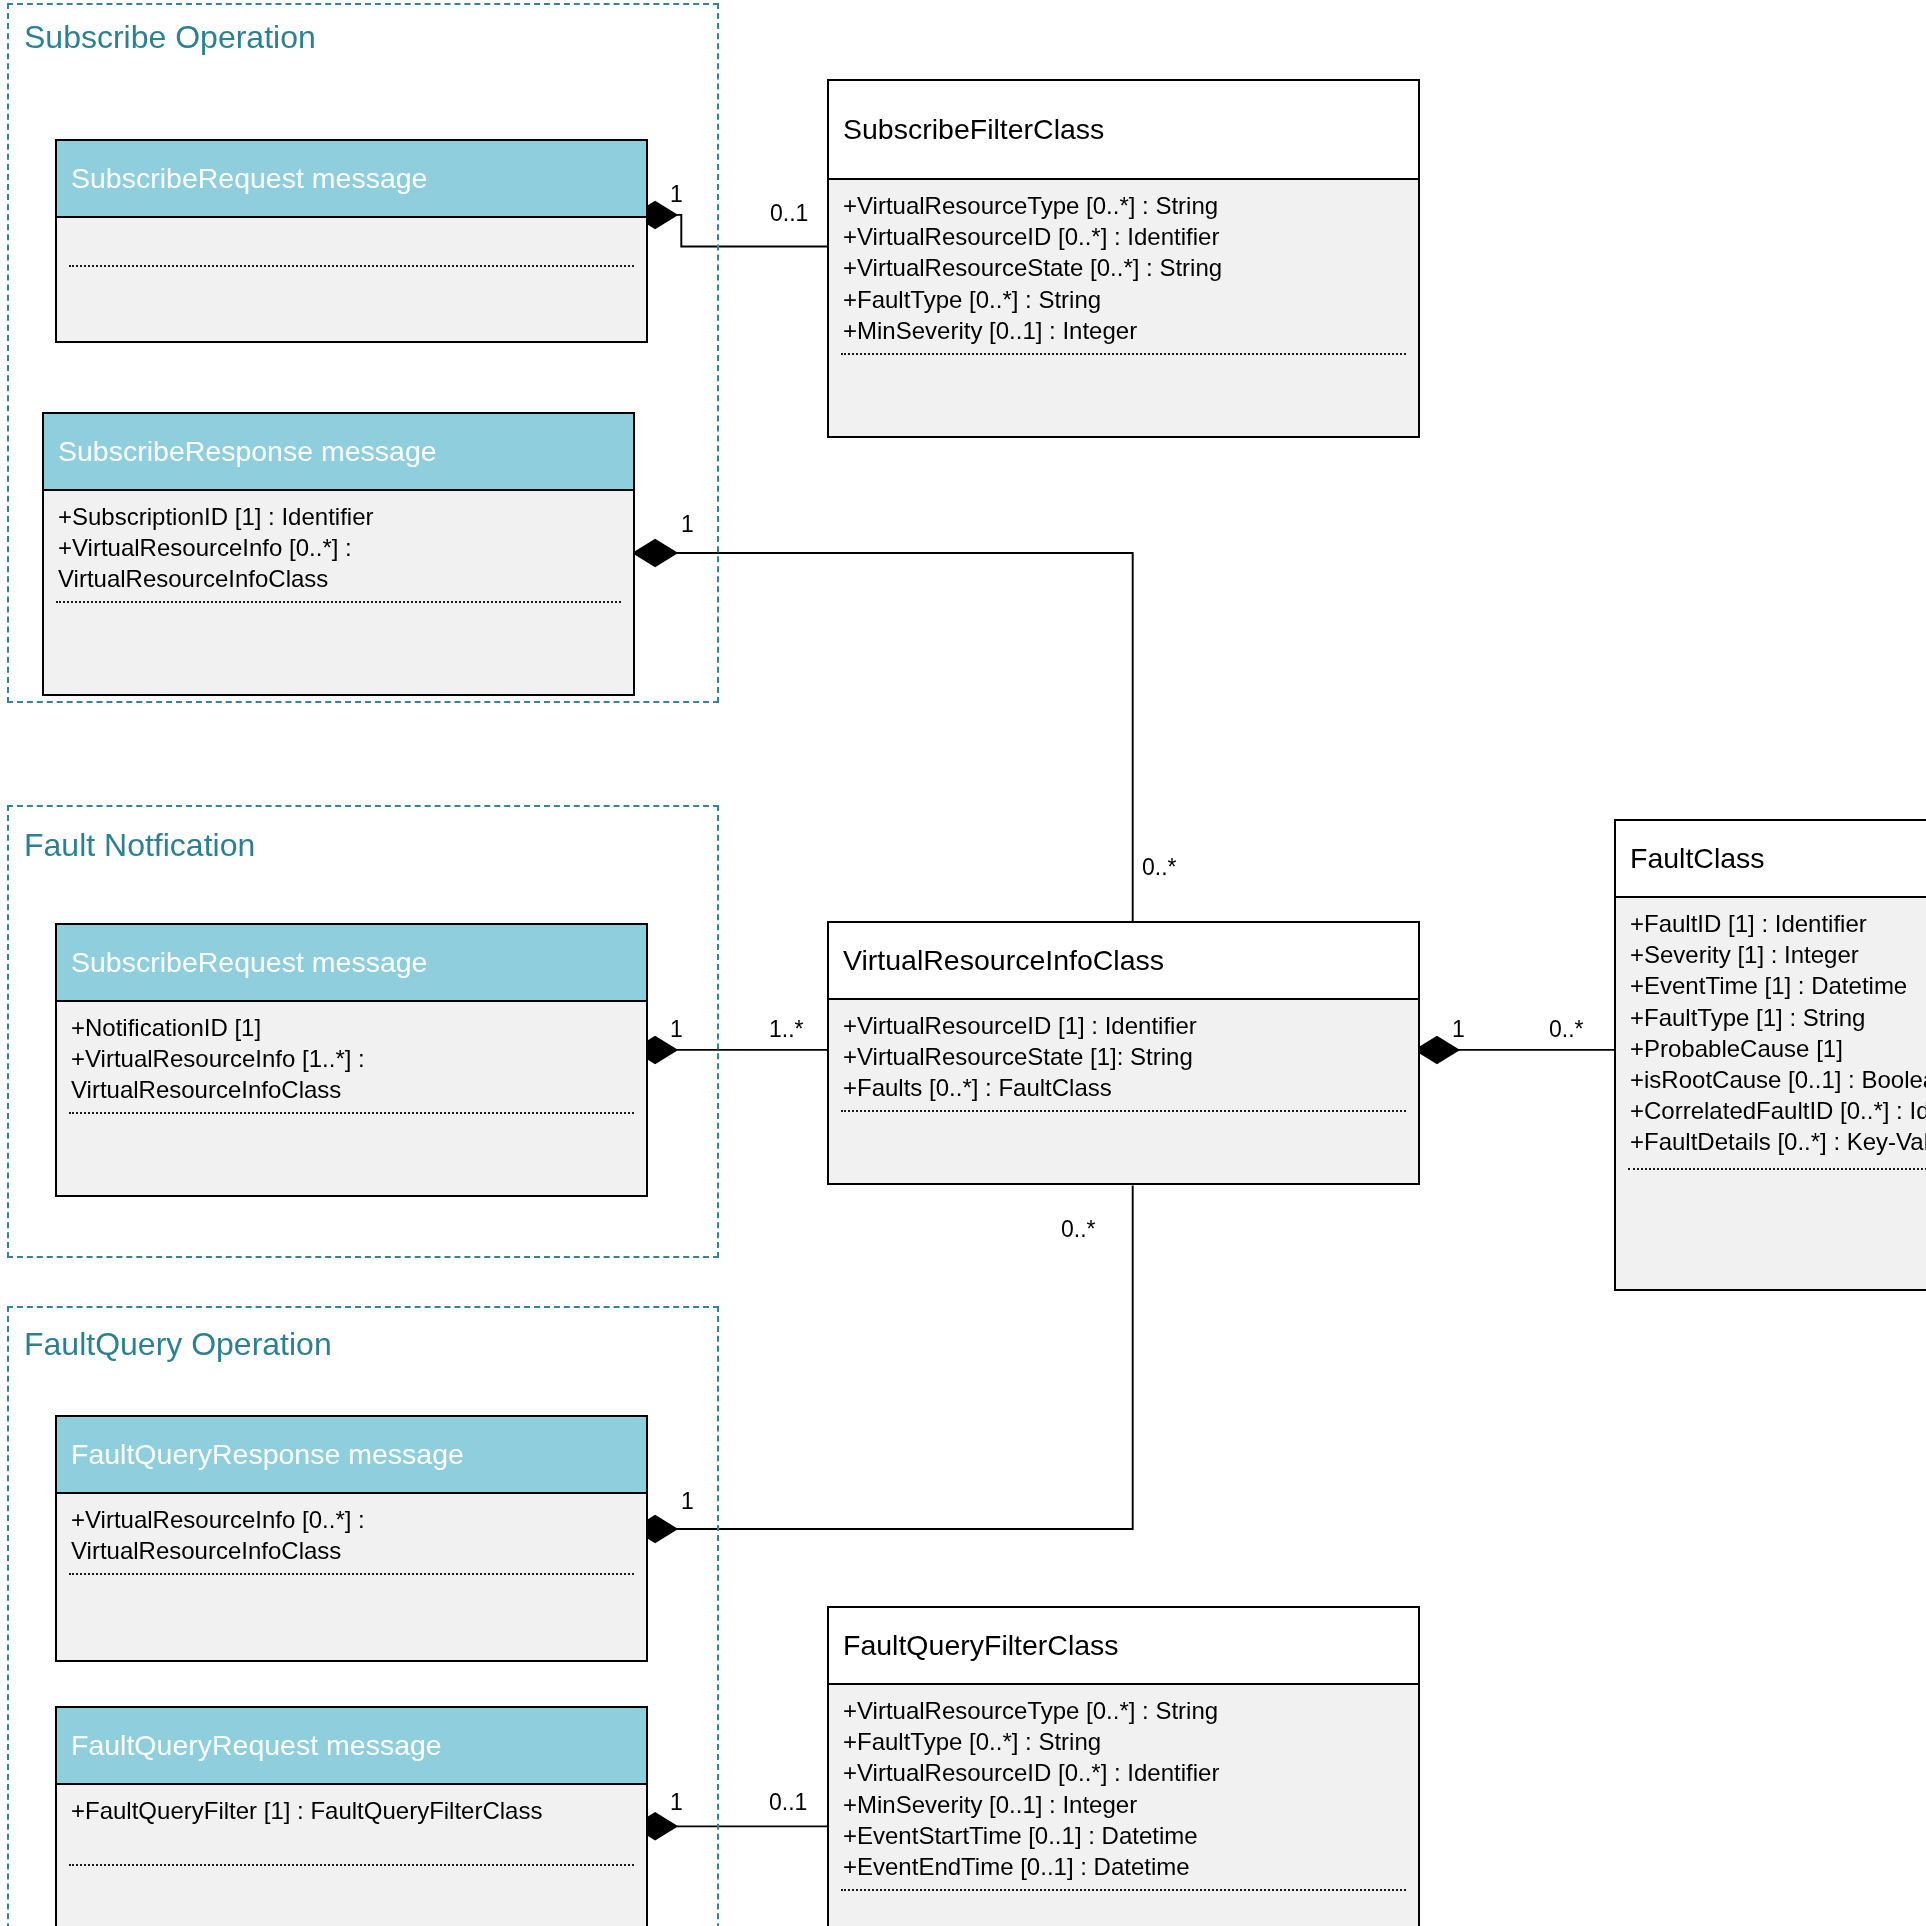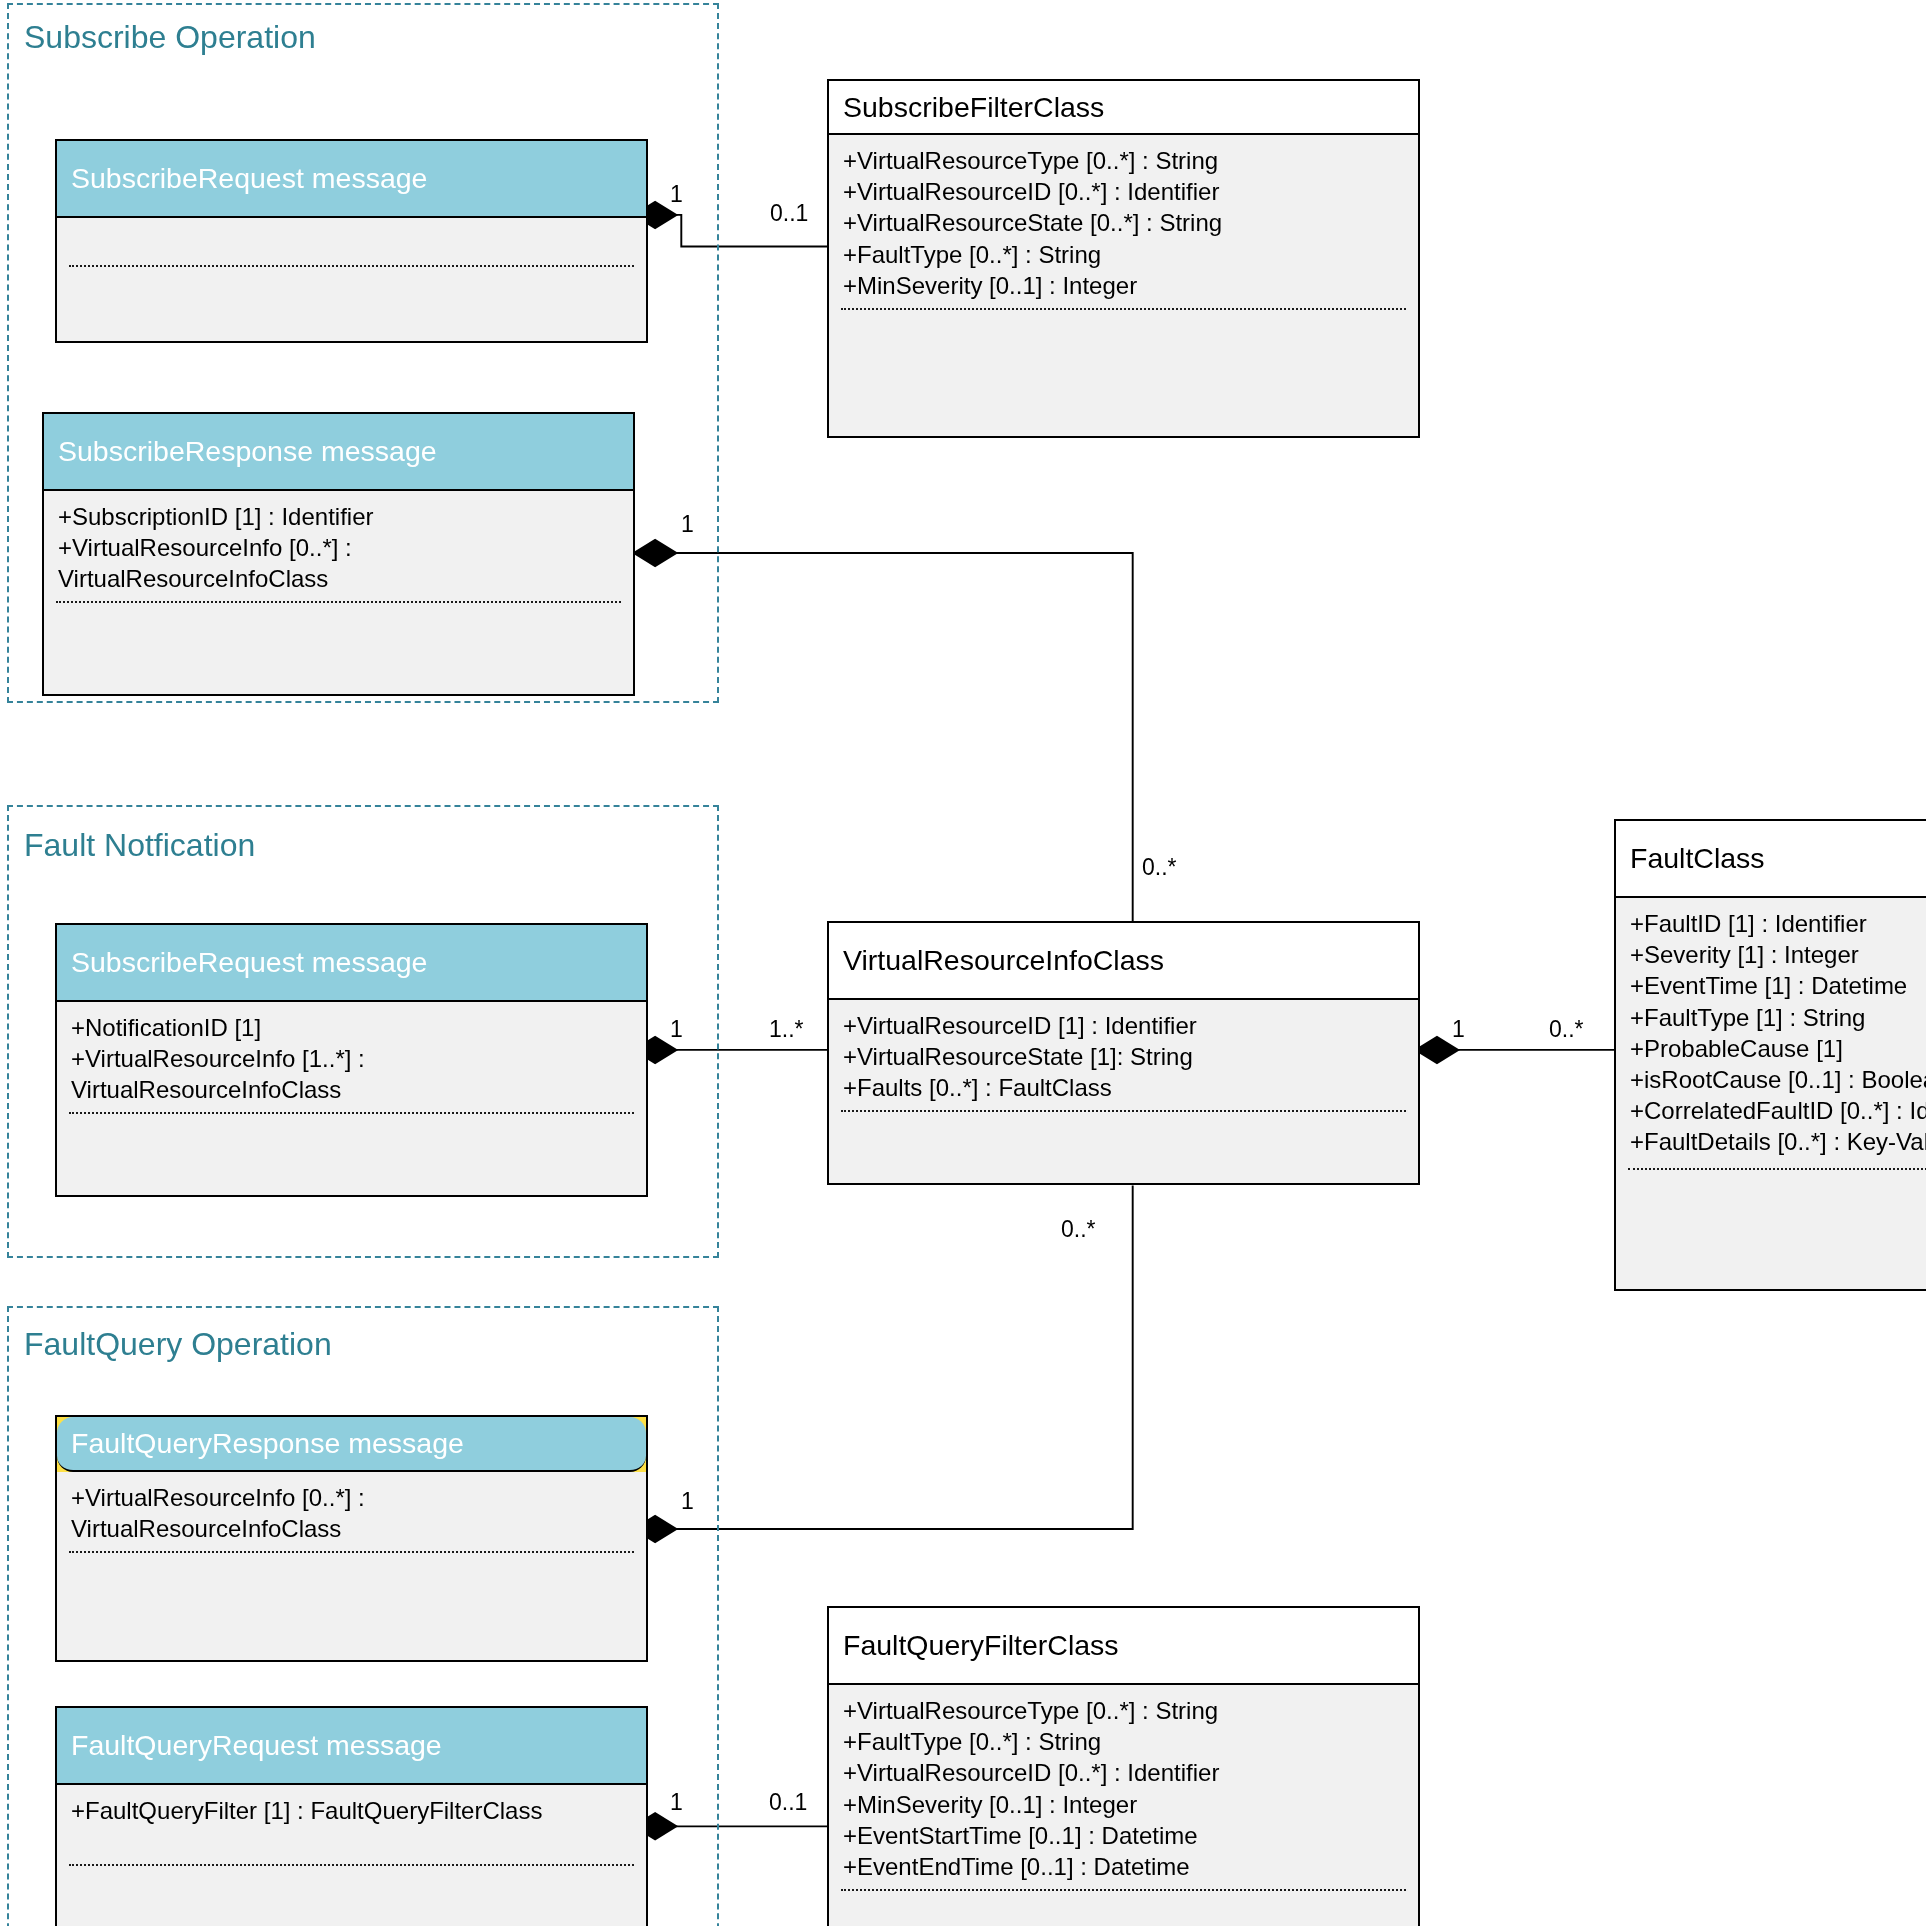--- a/index.html
+++ b/index.html
@@ -125,21 +125,21 @@
   <div class="uml-box" style="left:42px; top:412px; width:593px; height:284px;">
     <div class="uml-head msg" style="height:77px;">SubscribeResponse message</div>
     <div class="uml-body">
       <div class="uml-attr">+SubscriptionID [1] : Identifier</div>
       <div class="uml-attr wrap" style="width:547px;">+VirtualResourceInfo [0..*] : VirtualResourceInfoClass</div>
       <div class="uml-sep" style="top:110px;"></div>
     </div>
   </div>
 
   <div class="uml-box" style="left:827px; top:79px; width:593px; height:359px; background:#fff;">
-    <div class="uml-head cls" style="height:54px;">SubscribeFilterClass</div>
+    <div class="uml-head cls" style="height:99px;">SubscribeFilterClass</div>
     <div class="uml-body">
       <div class="uml-attr">+VirtualResourceType [0..*] : String</div>
       <div class="uml-attr">+VirtualResourceID [0..*] : Identifier</div>
       <div class="uml-attr">+VirtualResourceState [0..*] : String</div>
       <div class="uml-attr">+FaultType [0..*] : String</div>
       <div class="uml-attr">+MinSeverity [0..1] : Integer</div>
       <div class="uml-sep" style="top:173px;"></div>
     </div>
   </div>
 
@@ -177,21 +177,21 @@
       <div class="uml-attr">+CorrelatedFaultID [0..*] : Identifier</div>
       <div class="uml-attr">+FaultDetails [0..*] : Key-Value pairs</div>
       <div class="uml-sep" style="top:270px;"></div>
     </div>
   </div>
 
   <div class="group-frame" style="left:7px; top:1306px; width:712px; height:693px;"></div>
   <div class="group-title" style="left:24px; top:1328px;">FaultQuery Operation</div>
 
   <div class="uml-box" style="left:55px; top:1415px; width:593px; height:247px;">
-    <div class="uml-head msg" style="height:55px;border-radius:16px;">FaultQueryResponse message</div>
+    <div class="uml-head msg" style="height:77px;">FaultQueryResponse message</div>
     <div class="uml-body">
       <div class="uml-attr wrap" style="width:547px;">+VirtualResourceInfo [0..*] : VirtualResourceInfoClass</div>
       <div class="uml-sep" style="top:79px;"></div>
     </div>
   </div>
 
   <div class="uml-box" style="left:55px; top:1706px; width:593px; height:247px;">
     <div class="uml-head msg" style="height:77px;">FaultQueryRequest message</div>
     <div class="uml-body">
       <div class="uml-attr wrap" style="width:478px;">+FaultQueryFilter [1] : FaultQueryFilterClass</div>

